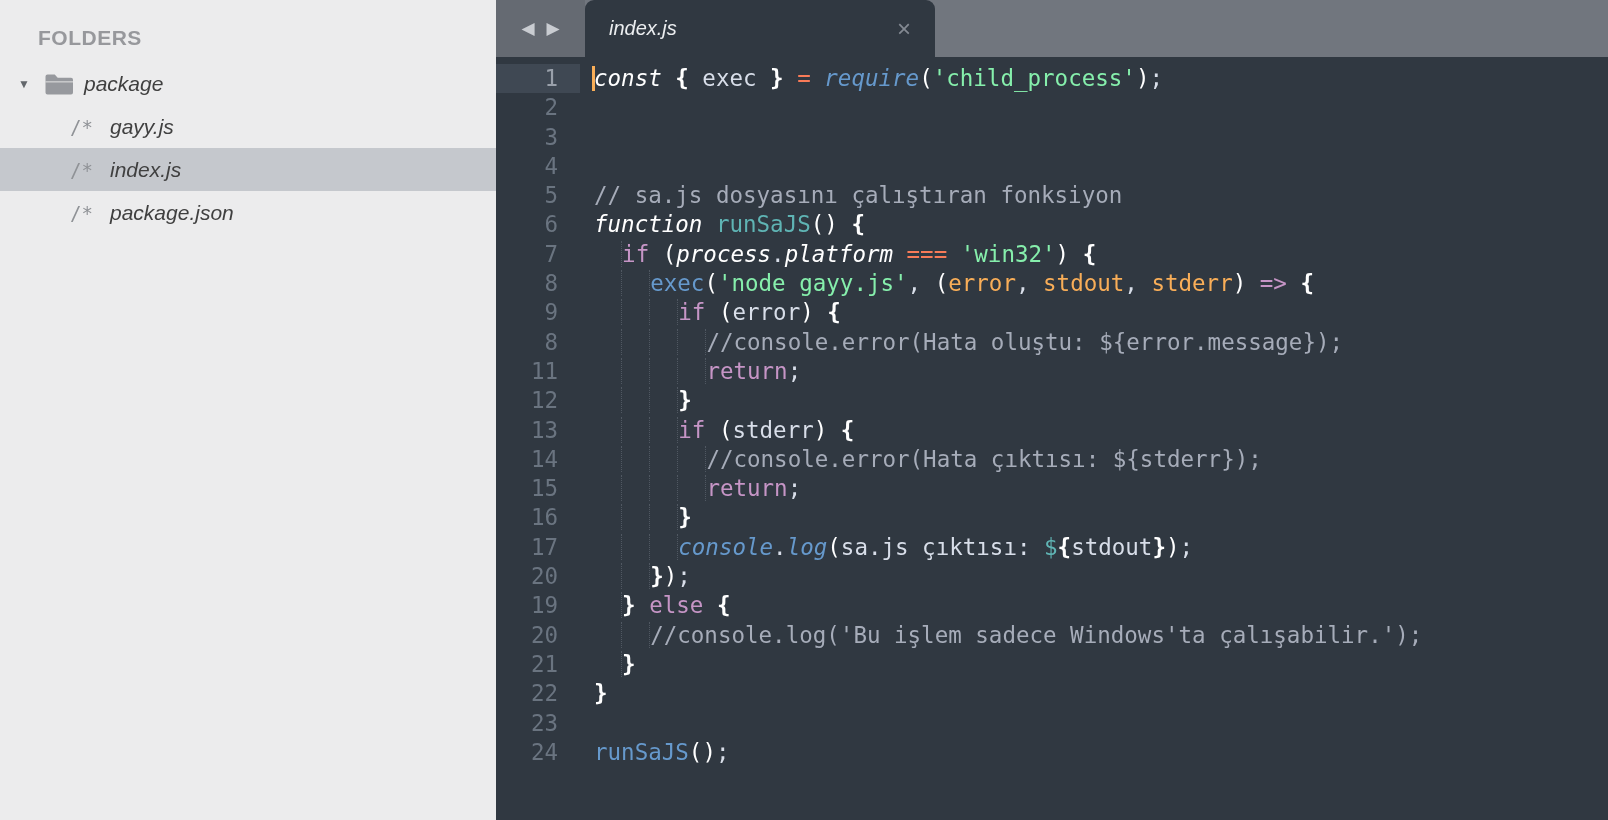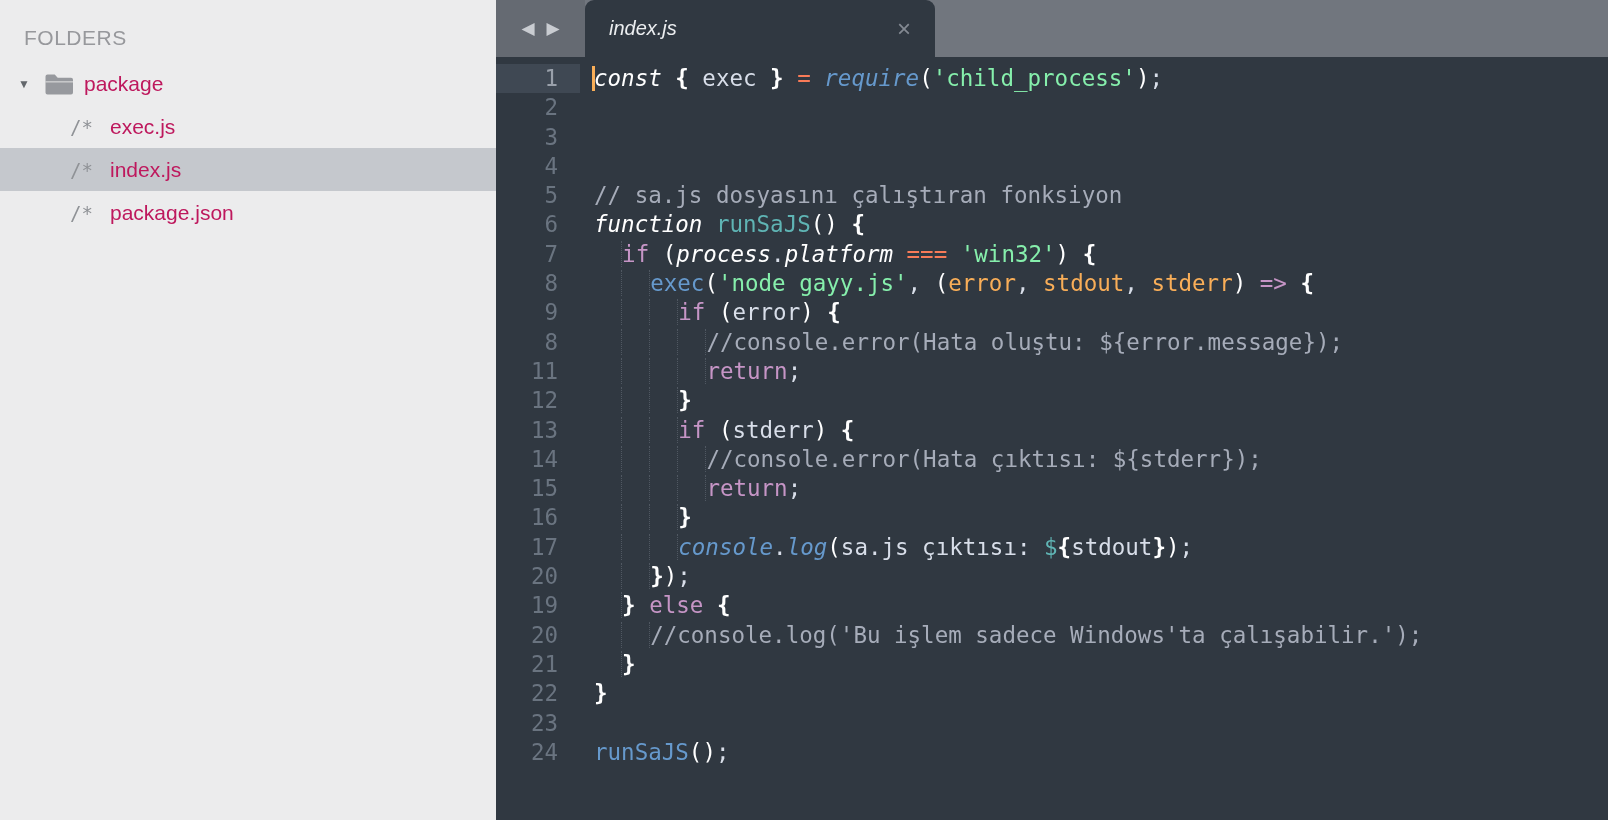--- a/index.html
+++ b/index.html
@@ -1,30 +1,30 @@
 <!DOCTYPE html>
 <html><head>
 <meta charset="utf-8">
 <style>
   html,body{margin:0;padding:0;background:#fff;}
   .app{position:relative;width:1608px;height:820px;overflow:hidden;
        font-family:"Liberation Sans",sans-serif;display:flex;}
 
   
   .sidebar{width:496px;min-width:496px;height:100%;background:#ececed;overflow:hidden;}
-  .sb-header{padding:26px 0 12px 24px;font-size:21px;font-weight:normal;
+  .sb-header{padding:26px 0 12px 38px;font-size:21px;font-weight:bold;
              letter-spacing:.5px;color:#97989c;}
   .sb-row{height:43px;display:flex;align-items:center;color:#222;font-size:21px;cursor:default;}
   .sb-row.selected{background:#c5c8cd;}
   .folder-row{padding-left:18px;}
   .file-row{padding-left:70px;}
   .disclosure{width:26px;font-size:12px;color:#63676c;}
   .folder-ico{width:40px;display:flex;align-items:center;}
   .file-ico{width:40px;font-family:"DejaVu Sans Mono",monospace;font-size:19px;color:#8f9296;}
-  .sb-label{color:#be185d;}
+  .sb-label{color:#404040;font-style:italic;}
 
   
   .editor{flex:1;display:flex;flex-direction:column;background:#303841;min-width:0;}
 
   .tabbar{height:57px;min-height:57px;background:#71767e;display:flex;align-items:stretch;}
   .nav{width:89px;background:#656a72;display:flex;align-items:center;
        justify-content:center;gap:12px;}
   .nav-arrow{font-size:17px;color:#c9ccd1;cursor:default;}
   .tab{width:350px;background:#303841;border-radius:9px 9px 0 0;display:flex;
        align-items:center;justify-content:space-between;padding:0 24px;box-sizing:border-box;}
@@ -69,21 +69,21 @@
         <svg width="30" height="23" viewBox="0 0 30 23">
           <path d="M1.5 4.5 a2 2 0 0 1 2-2 h7.2 l3 3.2 h13.3 a2 2 0 0 1 2 2 v12.8 a2 2 0 0 1 -2 2 H3.5 a2 2 0 0 1 -2-2 z" fill="#97999e"></path>
           <path d="M1.5 9 h27.5 v1.6 H1.5 z" fill="#ececed" opacity="0.55"></path>
         </svg>
       </span>
       <span class="sb-label">package</span>
     </div>
 
     <div class="sb-row file-row">
       <span class="file-ico">/*</span>
-      <span class="sb-label">exec.js</span>
+      <span class="sb-label">gayy.js</span>
     </div>
 
     <div class="sb-row file-row selected">
       <span class="file-ico">/*</span>
       <span class="sb-label">index.js</span>
     </div>
 
     <div class="sb-row file-row">
       <span class="file-ico">/*</span>
       <span class="sb-label">package.json</span>

